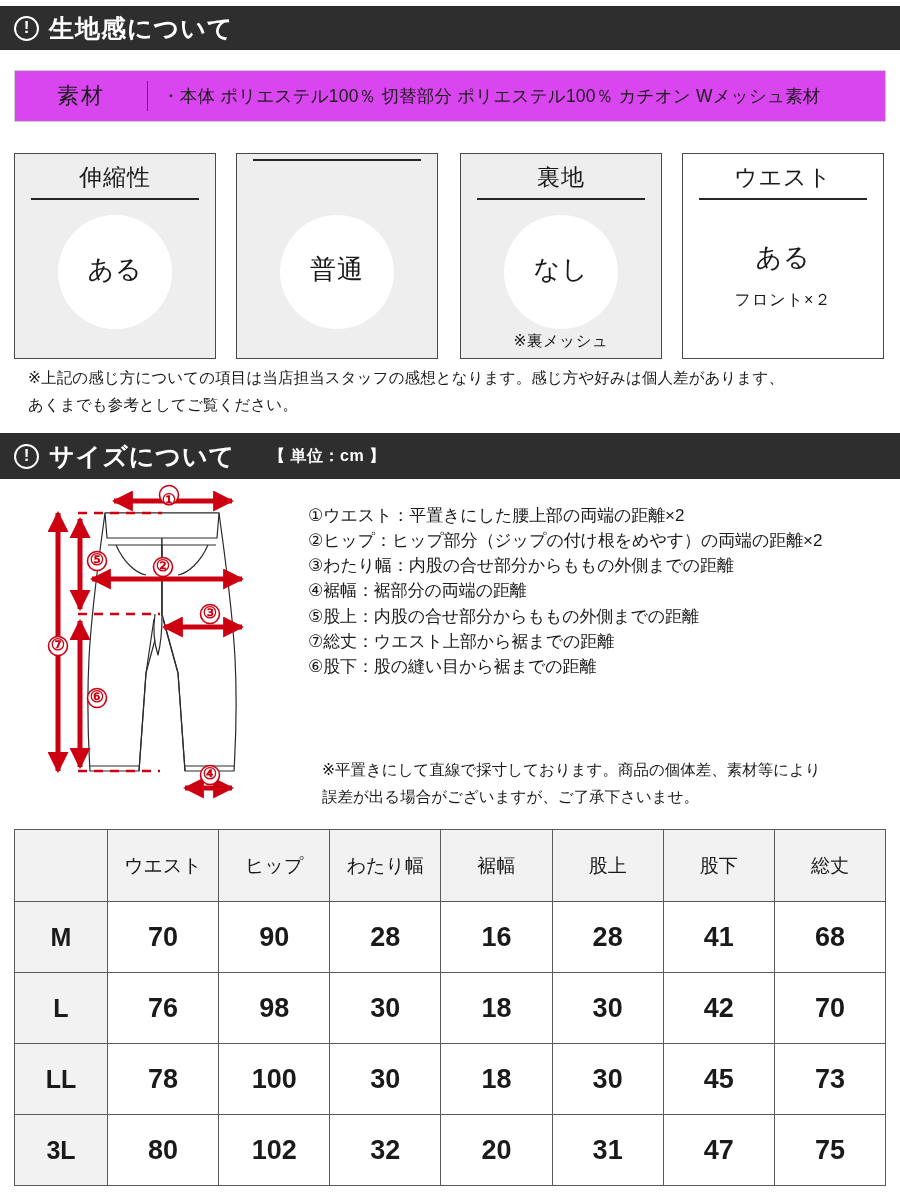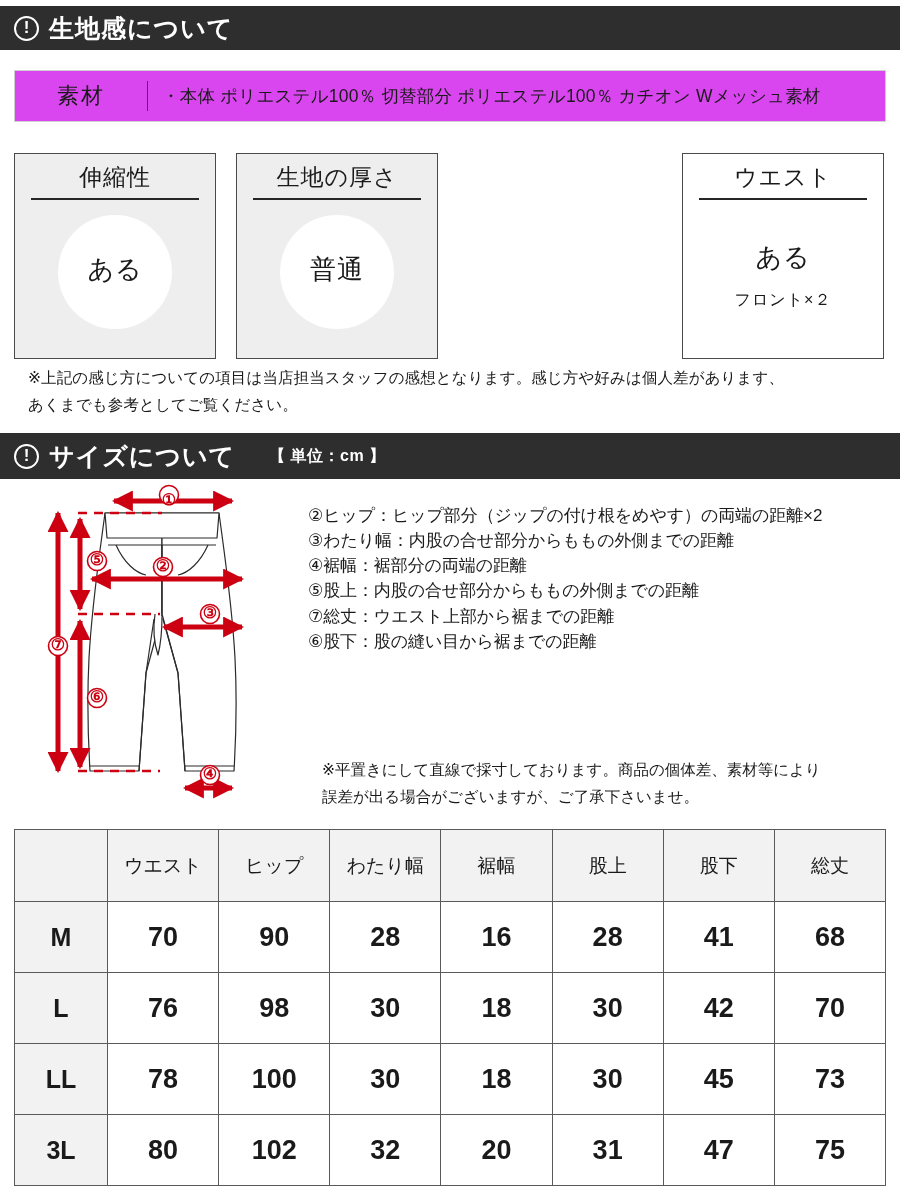--- a/index.html
+++ b/index.html
@@ -155,26 +155,32 @@
   <div class="cards">
 
     <div class="card c0">
       <div class="card-title">伸縮性</div>
       <div class="card-rule"></div>
       <div class="card-circle"></div>
       <div class="card-value">ある</div>
     </div>
 
     <div class="card c1">
-      <div class="card-title">生地の厚さ</div>
       <div class="card-rule"></div>
       <div class="card-circle"></div>
       <div class="card-value">普通</div>
     </div>
 
+    <div class="card c2">
+      <div class="card-title">裏地</div>
+      <div class="card-rule"></div>
+      <div class="card-circle"></div>
+      <div class="card-value">なし</div>
+      <div class="card-note">※裏メッシュ</div>
+    </div>
 
     <div class="card c3">
       <div class="card-title">ウエスト</div>
       <div class="card-rule"></div>
       <div class="card-value">ある</div>
       <div class="card-sub">フロント×２</div>
     </div>
 
   </div>
 
@@ -272,20 +278,21 @@
 
         <circle cx="55" cy="215" r="9.5" fill="#ffffff" stroke="#cc0011" stroke-width="1.6"></circle>
         <text x="55" y="215" dominant-baseline="middle">⑥</text>
 
         <circle cx="16" cy="163" r="9.5" fill="#ffffff" stroke="#cc0011" stroke-width="1.6"></circle>
         <text x="16" y="163" dominant-baseline="middle">⑦</text>
       </g>
     </svg>
 
     <div class="legend">
+      <div class="legend-item">①ウエスト：平置きにした腰上部の両端の距離×2</div>
       <div class="legend-item">②ヒップ：ヒップ部分（ジップの付け根をめやす）の両端の距離×2</div>
       <div class="legend-item">③わたり幅：内股の合せ部分からももの外側までの距離</div>
       <div class="legend-item">④裾幅：裾部分の両端の距離</div>
       <div class="legend-item">⑤股上：内股の合せ部分からももの外側までの距離</div>
       <div class="legend-item">⑦総丈：ウエスト上部から裾までの距離</div>
       <div class="legend-item">⑥股下：股の縫い目から裾までの距離</div>
     </div>
 
     <div class="size-note">
       <div>※平置きにして直線で採寸しております。商品の個体差、素材等により</div>

